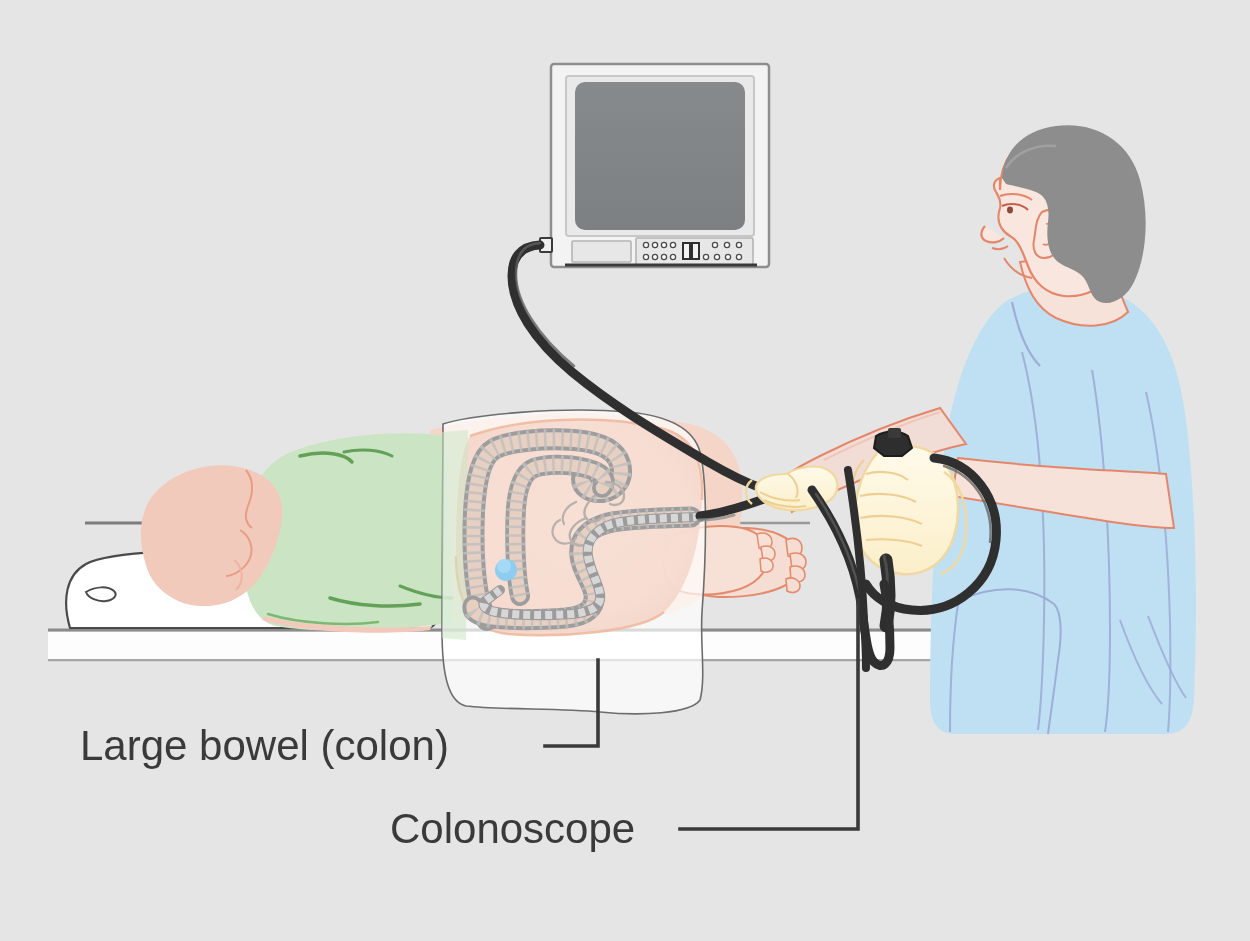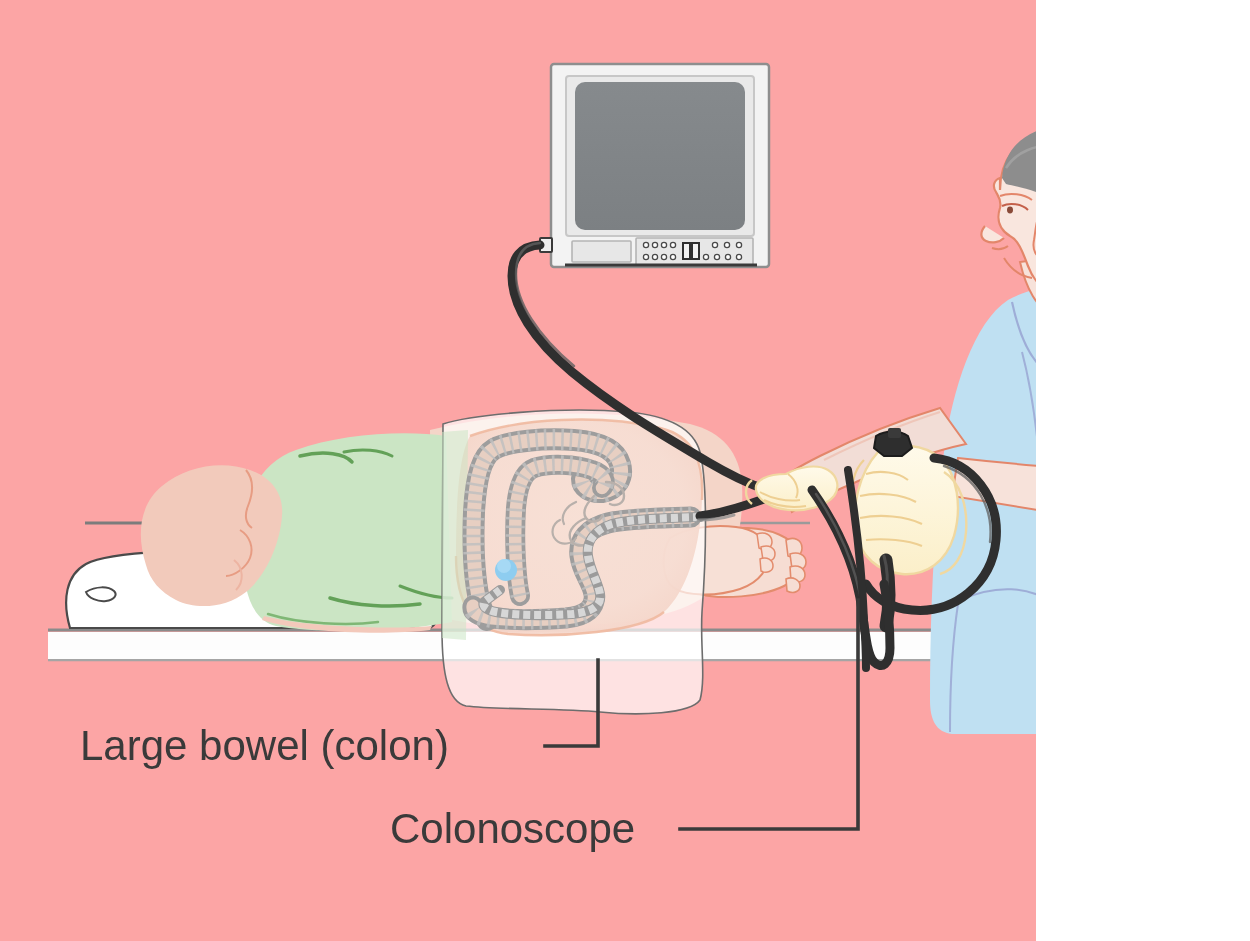--- a/index.html
+++ b/index.html
@@ -6,23 +6,23 @@
   html, body {
     margin: 0;
     padding: 0;
     background: #ffffff;
   }
   body {
     font-family: "Liberation Sans", "DejaVu Sans", sans-serif;
   }
   #stage {
     position: relative;
-    width: 1036px;
+    width: 1250px;
     height: 941px;
-    background: #fca5a5;
+    background: #e5e5e5;
     overflow: hidden;
   }
   #scene {
     position: absolute;
     left: 0;
     top: 0;
     width: 1250px;
     height: 941px;
   }
   .label-text {

